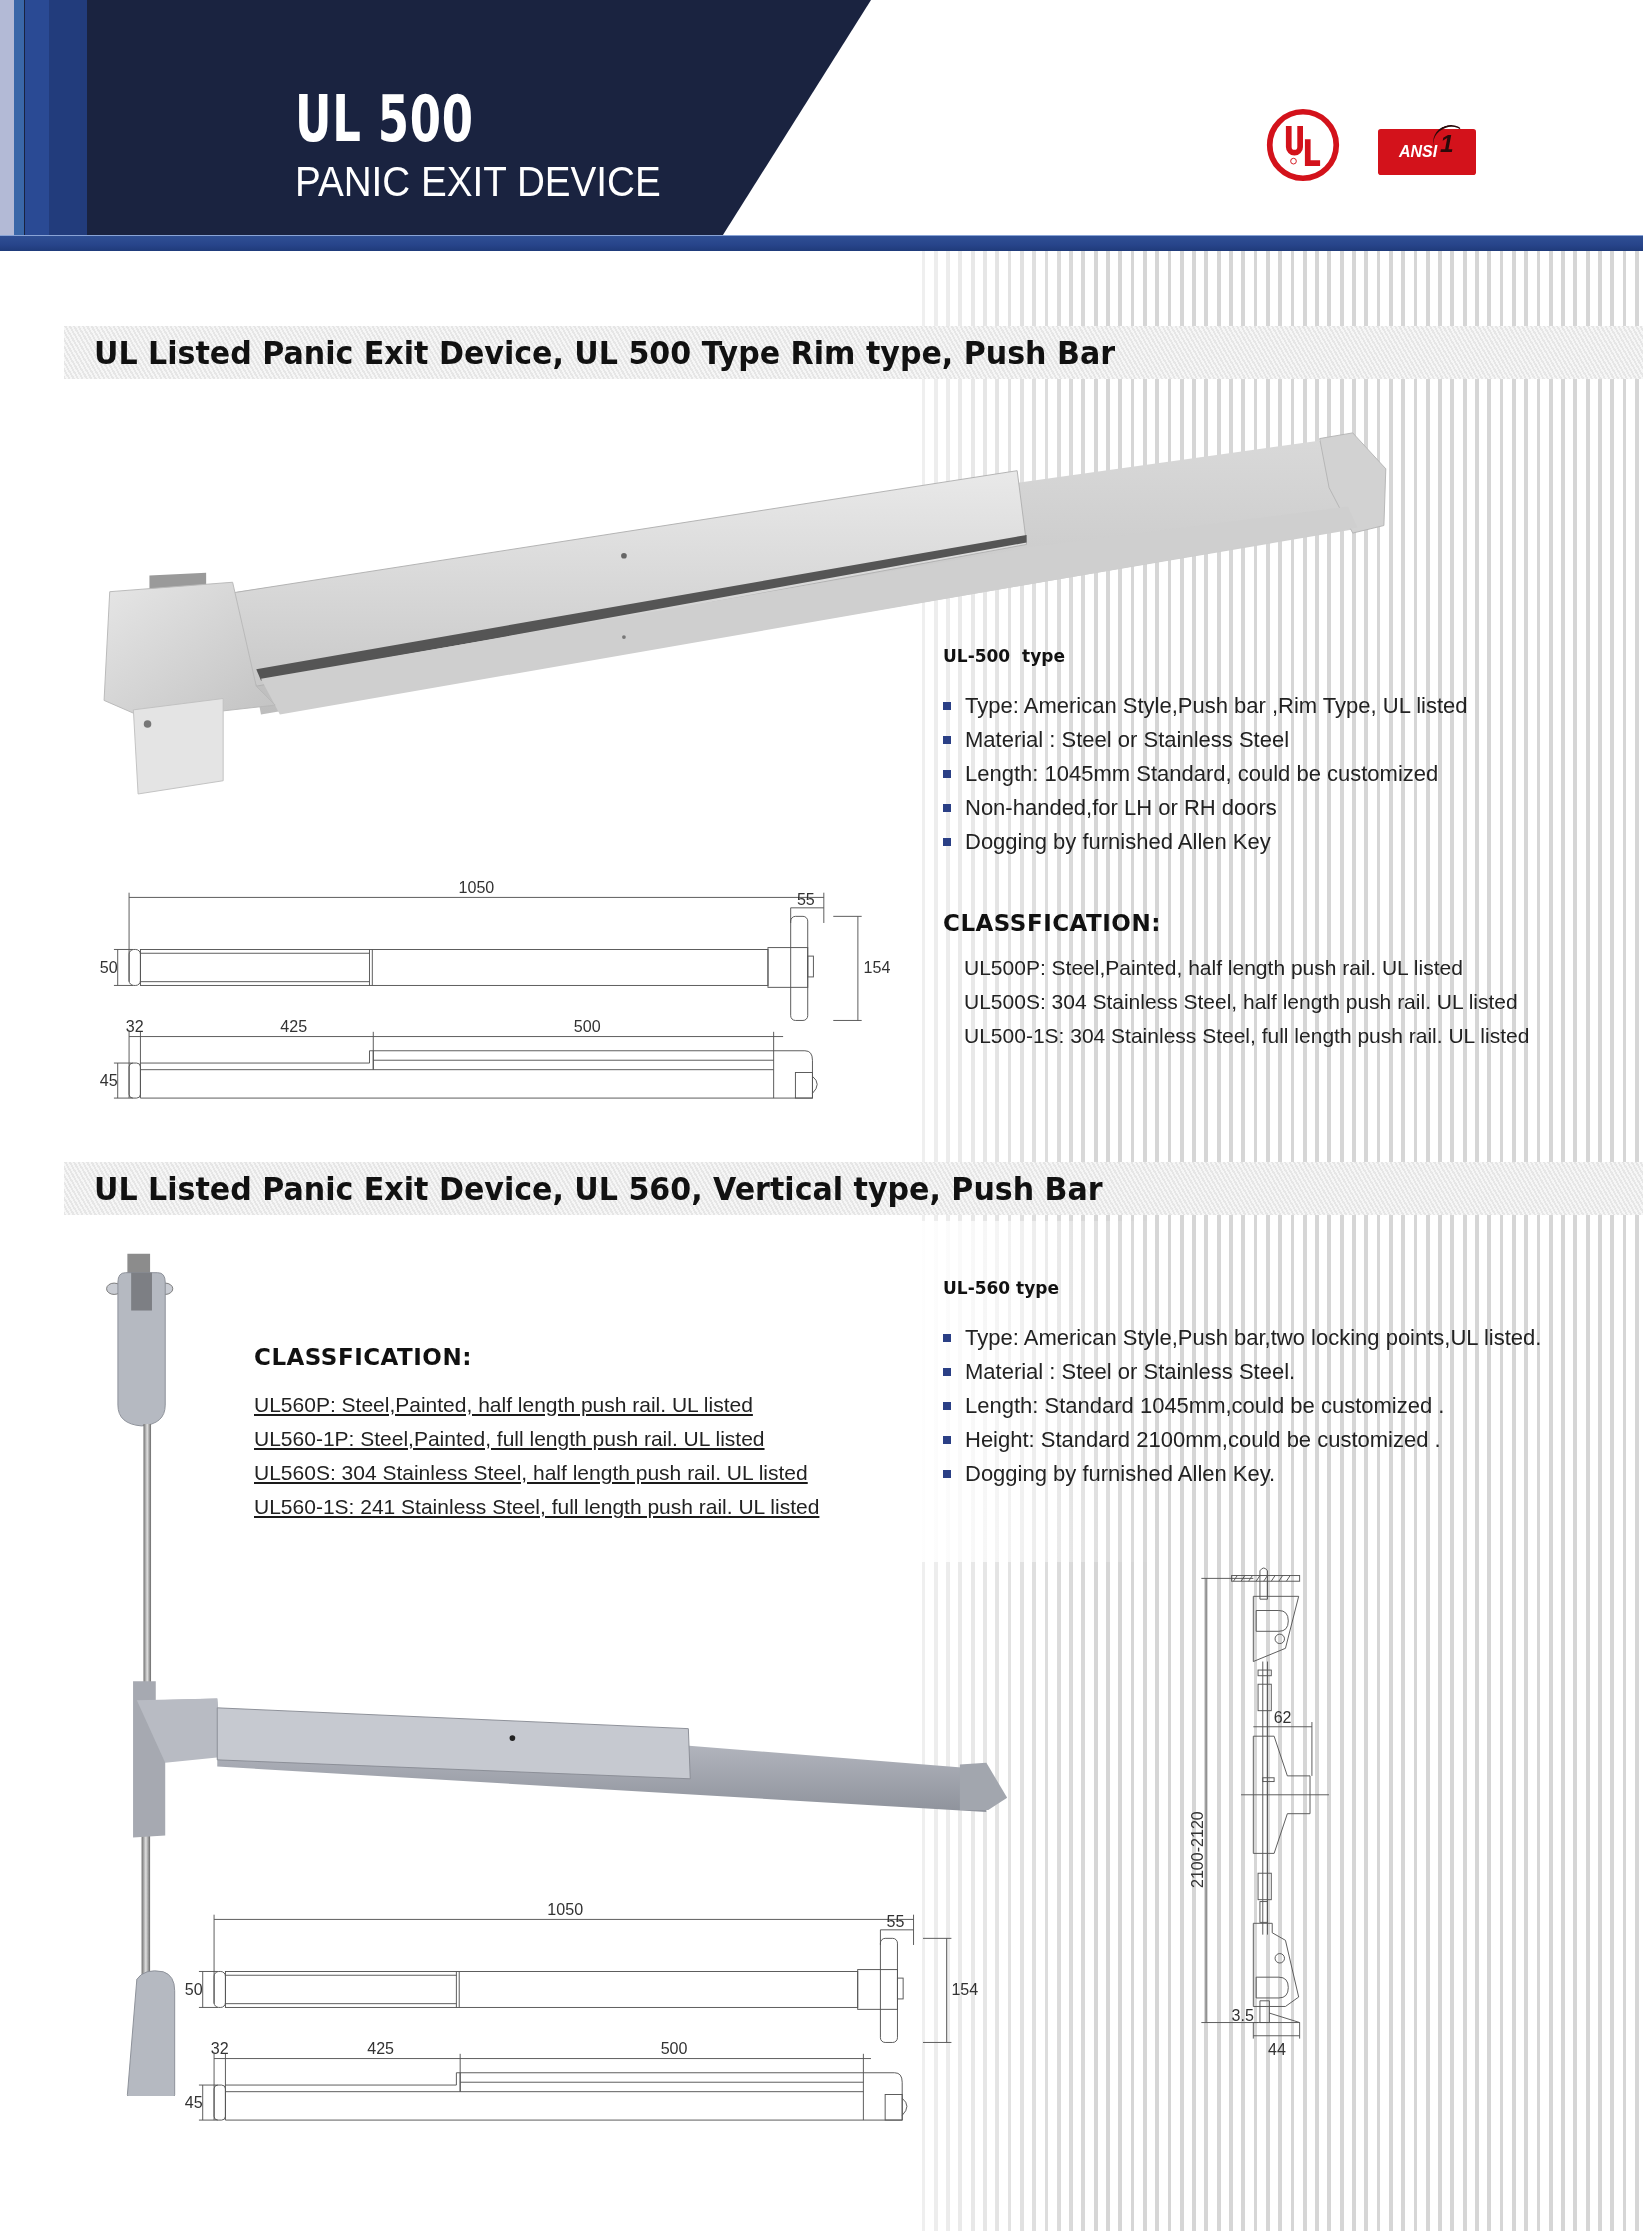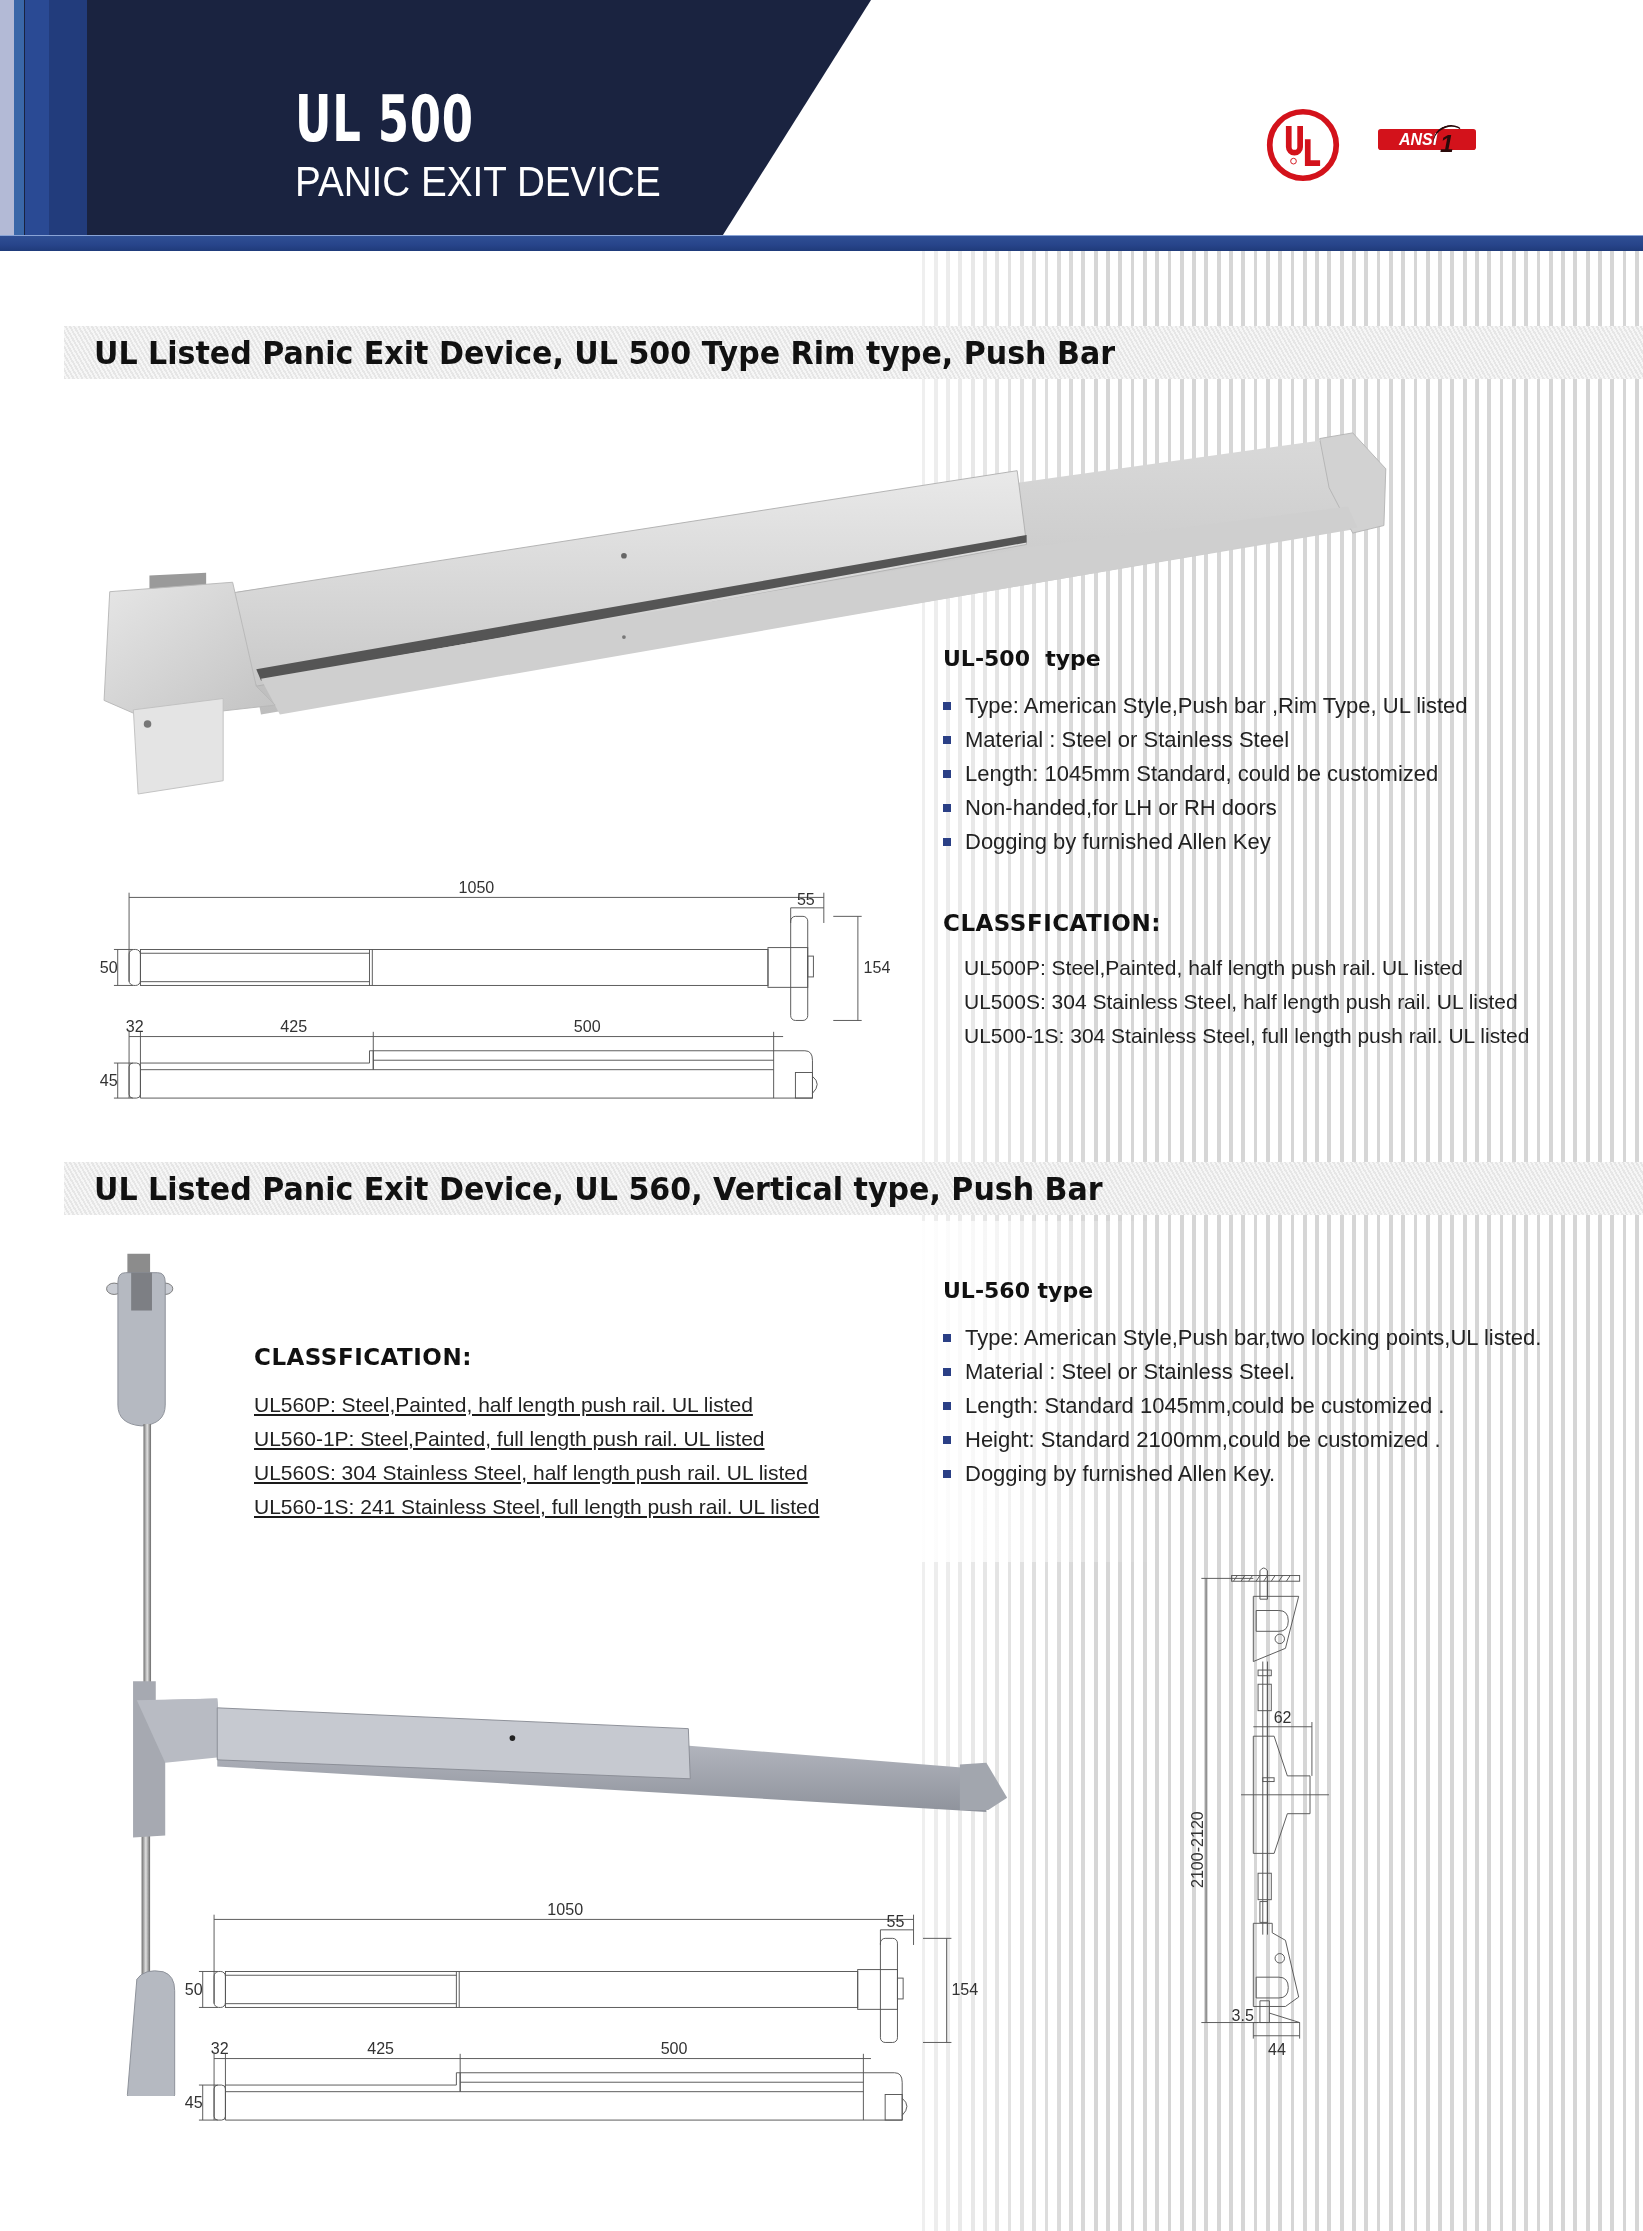--- a/index.html
+++ b/index.html
@@ -39,42 +39,42 @@
     font-size:64px; letter-spacing:0.9px; color:#ffffff; line-height:1;
     transform:scaleX(0.78); transform-origin:left top;
   }
   .title-sub {
     position:absolute; left:295px; top:161px;
     font-family:"Liberation Sans", sans-serif; font-size:42px; color:#ffffff;
     line-height:1; letter-spacing:0px; transform:scaleX(0.92); transform-origin:left top;
   }
   .ul-logo { position:absolute; left:1265px; top:107px; width:76px; height:76px; }
   .ansi-badge {
-    position:absolute; left:1378px; top:129px; width:98px; height:21px;
+    position:absolute; left:1378px; top:129px; width:98px; height:46px;
     background:#d3121b; border-radius:2.8px;
     display:flex; align-items:center; padding-left:21px; box-sizing:border-box;
     color:#fff; font-family:"Liberation Sans", sans-serif; font-weight:bold; font-style:italic; font-size:16px;
   }
   .ansi-one { position:absolute; left:62px; top:0.9px; font-size:24.6px; color:#2a0a0a; font-style:italic; font-weight:bold; }
   .ansi-swoosh { position:absolute; left:55px; top:-3.8px; width:34px; height:32px; border-radius:50%; border-top:2.8px solid #2a0a0a; border-right:1.9px solid transparent; transform:rotate(-20deg); }
 
   
   .section-bar {
     position:absolute; left:64px; width:1579px; height:53px;
     background: repeating-linear-gradient(60deg, #e6e6e6 0px, #e6e6e6 1.9px, #f6f6f6 1.9px, #f6f6f6 3.8px);
     box-sizing:border-box; padding-left:30px;
     display:flex; align-items:center;
   }
   .section-title {
     font-family:"DejaVu Sans", sans-serif; font-weight:bold; font-size:32px; color:#111;
     transform:scaleX(0.94); transform-origin:left center; white-space:nowrap;
   }
 
   
-  .spec-title { position:absolute; font-family:"DejaVu Sans", sans-serif; font-weight:bold; font-size:22px; color:#111; white-space:pre; }
+  .spec-title { position:absolute; font-family:"DejaVu Sans", sans-serif; font-weight:bold; font-size:17px; color:#111; white-space:pre; }
   .bullet-list { position:absolute; list-style:none; margin:0; padding:0; }
   .bullet-list li { position:relative; font-family:"Liberation Sans", sans-serif; font-size:22px; color:#222; height:34px; line-height:34px; padding-left:22px; white-space:nowrap; }
   .bullet-list li .sq { position:absolute; left:0; top:13.2px; width:7.6px; height:7.6px; background:#2a3f85; }
   .class-title { position:absolute; font-family:"DejaVu Sans", sans-serif; font-weight:bold; font-size:23px; color:#111; letter-spacing:0.5px; }
   .class-list { position:absolute; margin:0; padding:0; list-style:none; }
   .class-list li { font-family:"Liberation Sans", sans-serif; font-size:21px; color:#222; height:34px; line-height:34px; white-space:nowrap; }
 
   
   .photo { position:absolute; }
   svg text { font-family:"Liberation Sans", sans-serif; }

